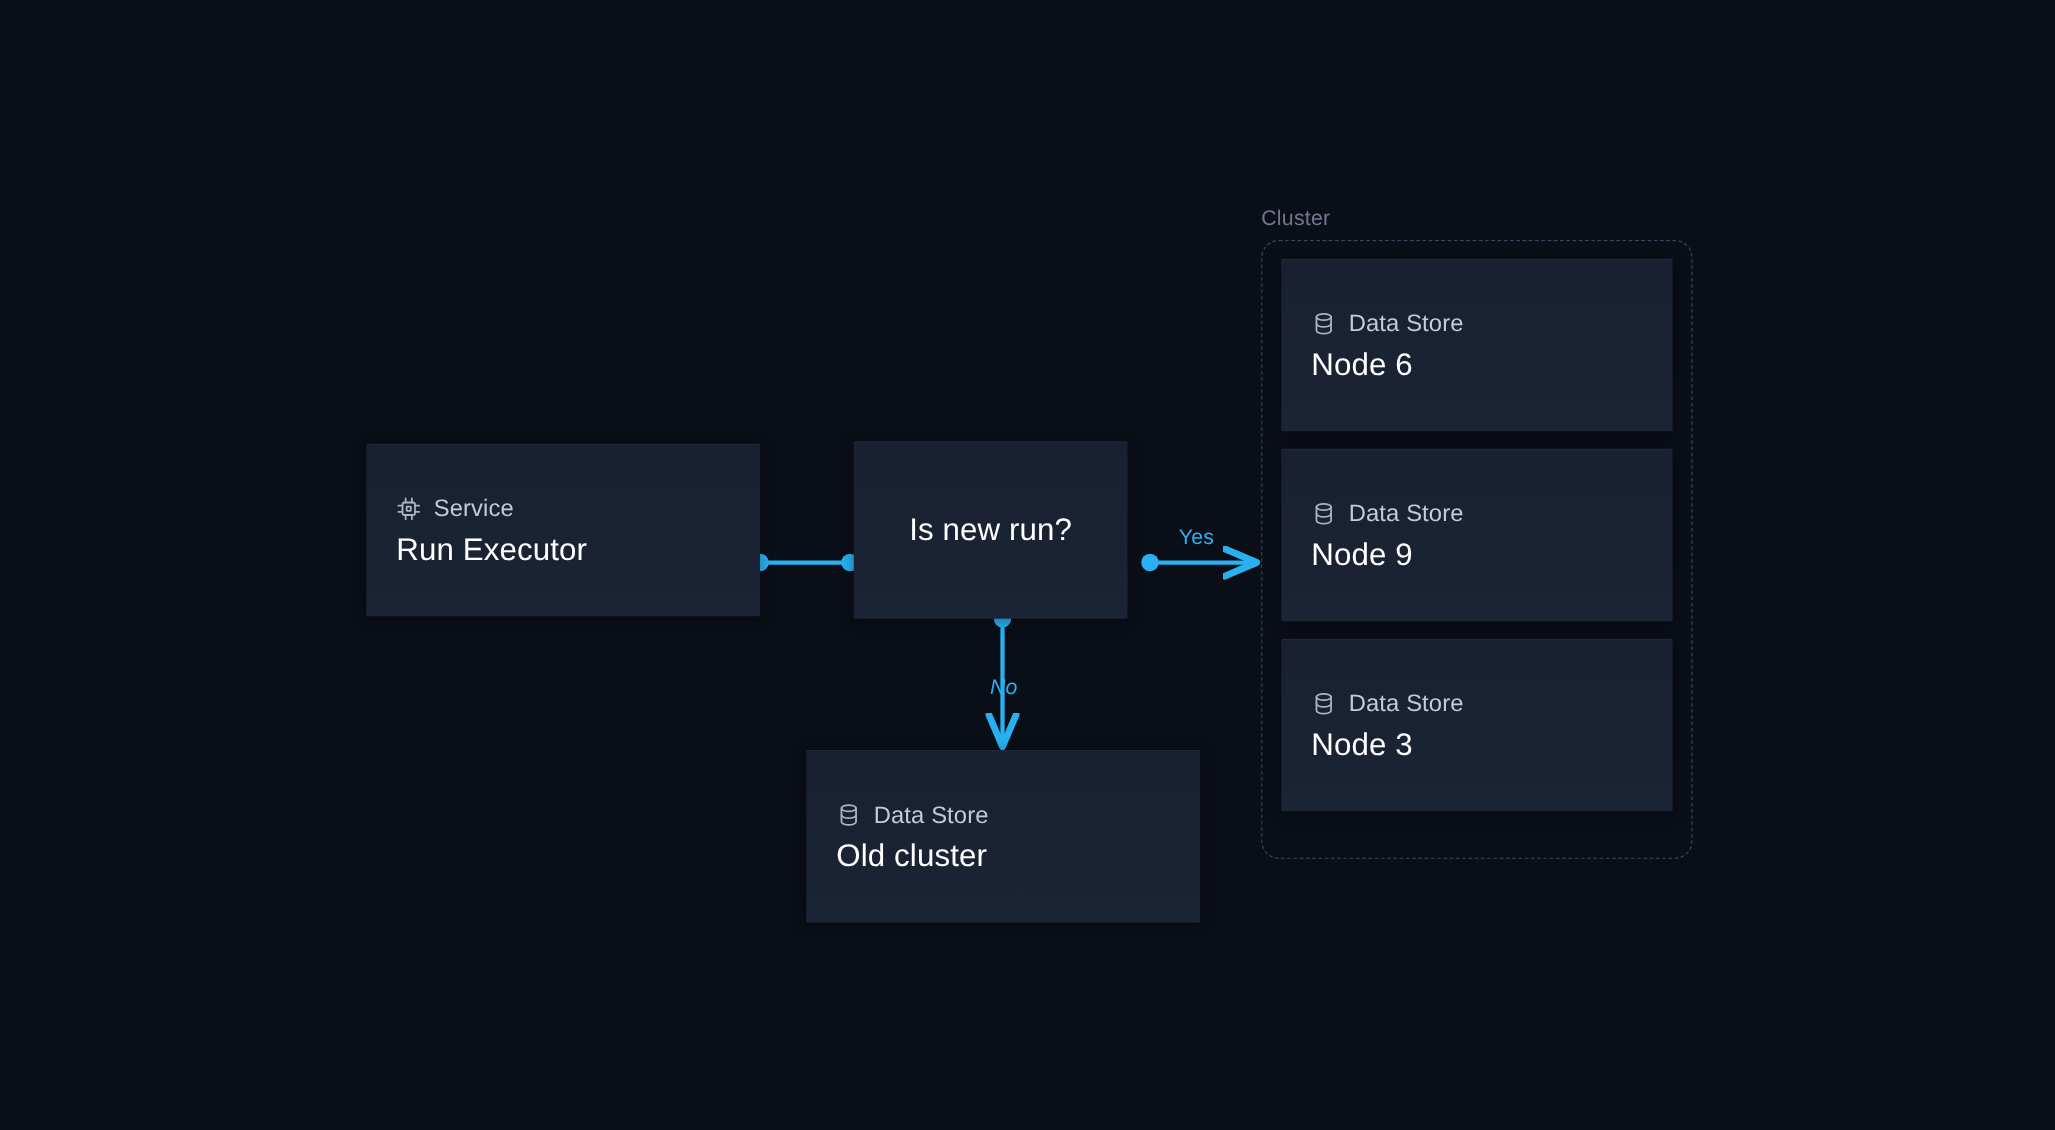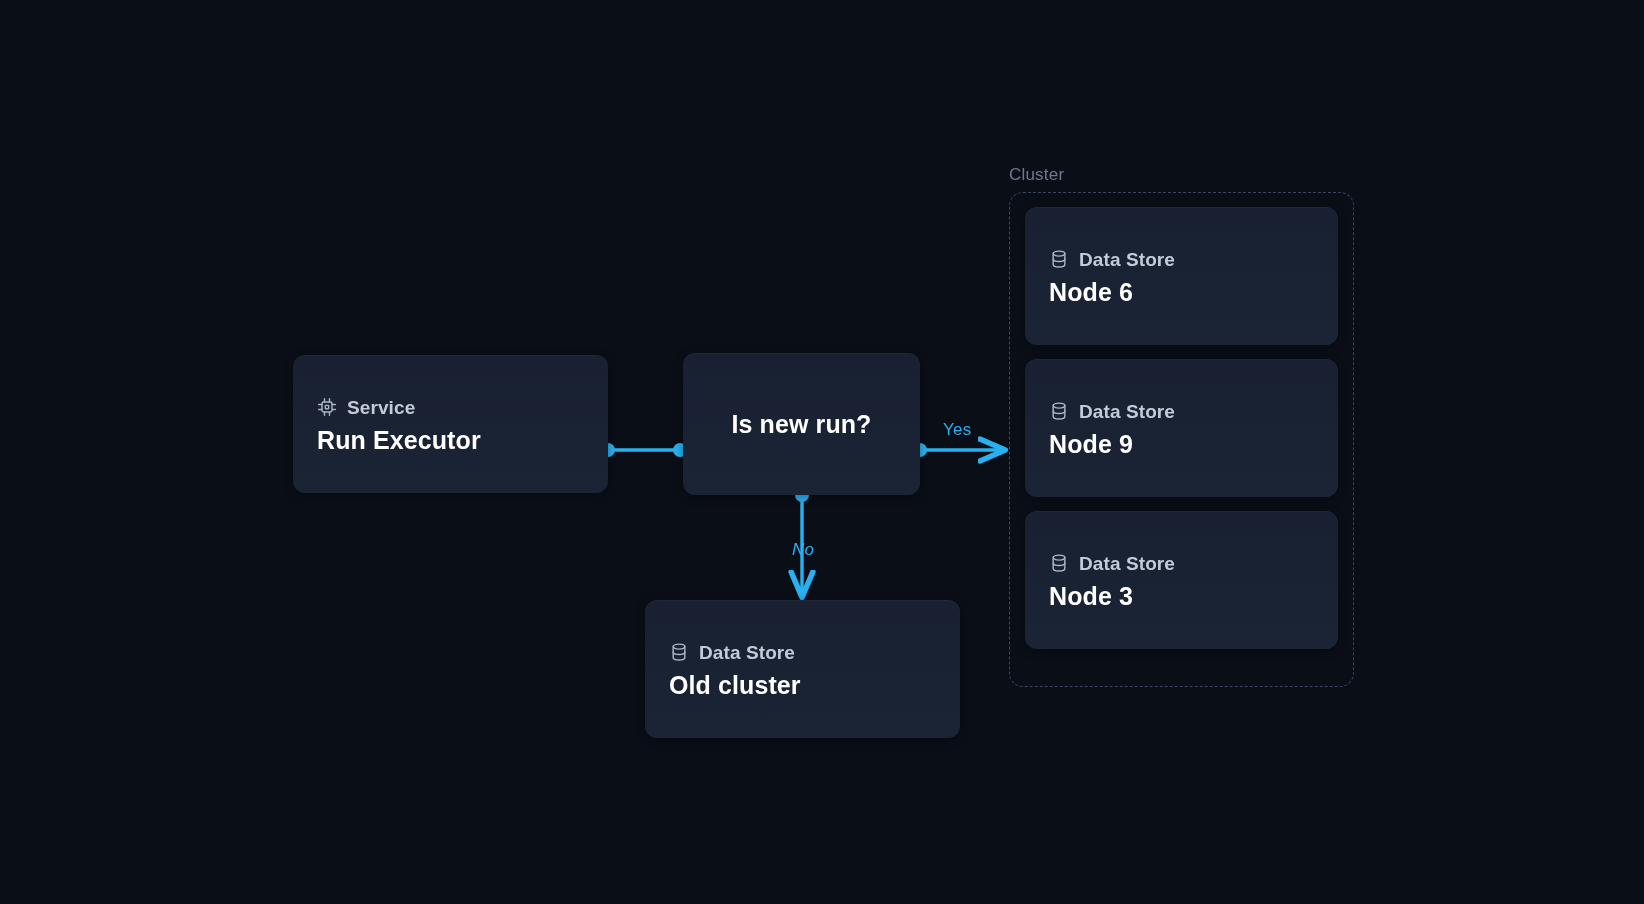--- a/index.html
+++ b/index.html
@@ -36,29 +36,28 @@
     font-size: 17px;
     color: #29b0f0;
     letter-spacing: 0.2px;
     white-space: nowrap;
   }
 
   
   .node {
     position: absolute;
     box-sizing: border-box;
-    border-radius: 12px;
+    border-radius: 1px;
     background: linear-gradient(180deg, #182031 0%, #1b2434 100%);
     box-shadow: 0 1px 0 0 rgba(255,255,255,0.035) inset,
                 0 2px 10px rgba(0,0,0,0.35);
     padding: 26px 24px 22px 24px;
     display: flex;
     flex-direction: column;
     justify-content: center;
-    font-weight: bold;
   }
 
   .node-head {
     display: flex;
     align-items: center;
     gap: 10px;
     margin-bottom: 9px;
   }
   .node-kind {
     font-size: 19px;
@@ -150,21 +149,21 @@
           <rect x="6" y="6" width="12" height="12" rx="2"></rect>
           <rect x="10" y="10" width="4" height="4" rx="0.5"></rect>
           <path d="M9 2v4M15 2v4M9 18v4M15 18v4M2 9h4M2 15h4M18 9h4M18 15h4"></path>
         </svg>
       </span>
       <span class="node-kind">Service</span>
     </div>
     <div class="node-title">Run Executor</div>
   </div>
 
-  <div class="node decision" style="left:683px; top:353px; width:237px; height:142px;">
+  <div class="node decision" style="left:683px; top:353px; width:219px; height:142px;">
     <div class="node-title">Is new run?</div>
   </div>
 
   <div class="node" style="left:645px; top:600px; width:315px; height:138px;">
     <div class="node-head">
       <span class="icon">
         <svg width="20" height="20" viewBox="0 0 24 24" fill="none" stroke="currentColor" stroke-width="1.7" stroke-linecap="round" stroke-linejoin="round">
           <ellipse cx="12" cy="5.5" rx="7" ry="3"></ellipse>
           <path d="M5 5.5v13c0 1.66 3.13 3 7 3s7-1.34 7-3v-13"></path>
           <path d="M5 12c0 1.66 3.13 3 7 3s7-1.34 7-3"></path>

